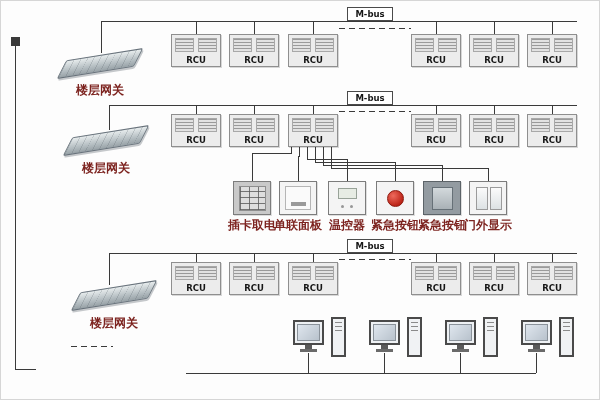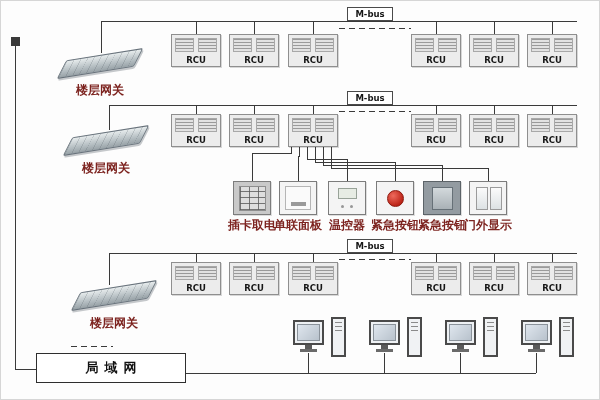--- a/index.html
+++ b/index.html
@@ -269,21 +269,20 @@
     <div class="rocker"></div>
   </div>
   <div class="small-label dev-label" style="left:417px;top:216px">紧急按钮</div>
 
   <div class="dev" style="left:468px;top:180px">
     <div class="rk rkA"></div>
     <div class="rk rkB"></div>
   </div>
   <div class="small-label dev-label" style="left:463px;top:216px">门外显示</div>
 
-  <div class="lan">局域网</div>
 
   <div class="pc" style="left:292px;top:316px">
     <div class="monitor">
         <div class="screen"></div>
       </div>
     <div class="stand"></div>
     <div class="base"></div>
     <div class="tower">
         <div class="bays"></div>
       </div>

